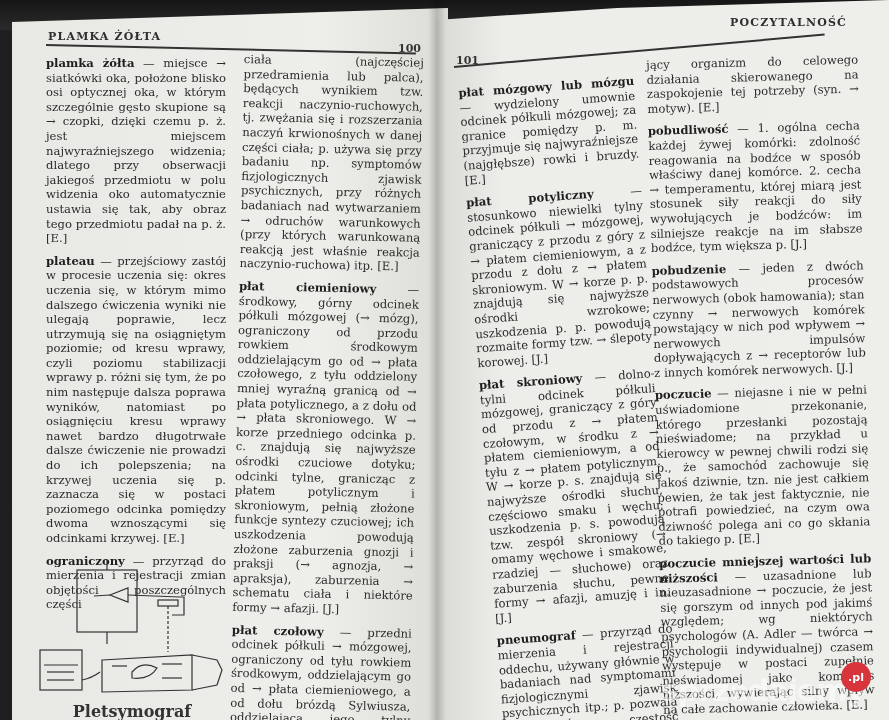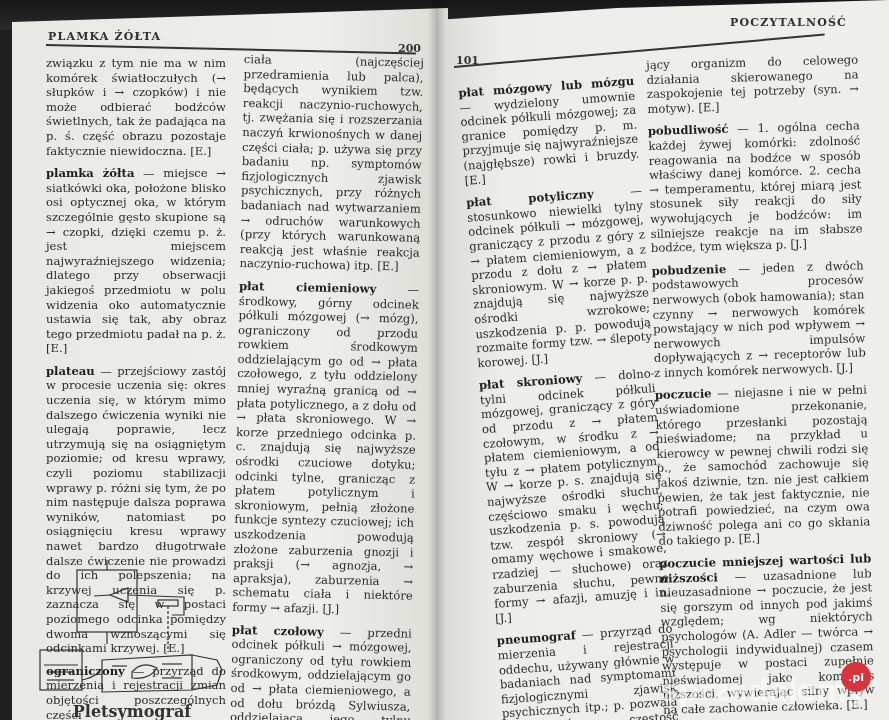--- a/index.html
+++ b/index.html
@@ -59,24 +59,23 @@
   .tilt-l2 { transform:rotate(1.2deg); transform-origin:left top; }
 </style>
 </head>
 <body>
 
 <div class="dark-top"></div>
 
 <div class="page left">
   <div class="running-head" style="left:36px; top:30px;">PLAMKA ŻÓŁTA</div>
   <div class="head-rule" style="left:34px; top:44px; width:370px; transform:rotate(1.3deg); transform-origin:left;"></div>
-  <div class="page-num" style="left:386px; top:42px;">200</div>
+  <div class="page-num" style="left:386px; top:42px;">100</div>
 
   <div class="col" style="left:34px; top:56px; width:180px;">
-    <p class="entry">związku z tym nie ma w nim komórek światłoczułych (→ słupków i → czopków) i nie może odbierać bodźców świetlnych, tak że padająca na p. ś. część obrazu pozostaje faktycznie niewidoczna. [E.]</p>
     <p class="entry"><b>plamka żółta</b><span> — miejsce → siatkówki oka, położone blisko osi optycznej oka, w którym szczególnie gęsto skupione są → czopki, dzięki czemu p. ż. jest miejscem najwyraźniejszego widzenia; dlatego przy obserwacji jakiegoś przedmiotu w polu widzenia oko automatycznie ustawia się tak, aby obraz tego przedmiotu padał na p. ż. [E.]</span></p>
     <p class="entry"><b>plateau</b><span> — przejściowy zastój w procesie uczenia się: okres uczenia się, w którym mimo dalszego ćwiczenia wyniki nie ulegają poprawie, lecz utrzymują się na osiągniętym poziomie; od kresu wprawy, czyli poziomu stabilizacji wprawy p. różni się tym, że po nim następuje dalsza poprawa wyników, natomiast po osiągnięciu kresu wprawy nawet bardzo długotrwałe dalsze ćwiczenie nie prowadzi do ich polepszenia; na krzywej uczenia się p. zaznacza się w postaci poziomego odcinka pomiędzy dwoma wznoszącymi się odcinkami krzywej. [E.]</span></p>
     <p class="entry"><b>ograniczony</b><span> — przyrząd do mierzenia i rejestracji zmian objętości poszczególnych części</span></p>
   </div>
 
   <div class="figure">
     <svg width="200" height="140" viewBox="0 0 200 140">
       <g stroke="#333" stroke-width="1.2" fill="none">
         <rect x="45" y="10" width="60" height="62"></rect>
         <line x1="75" y1="0" x2="75" y2="10"></line>

